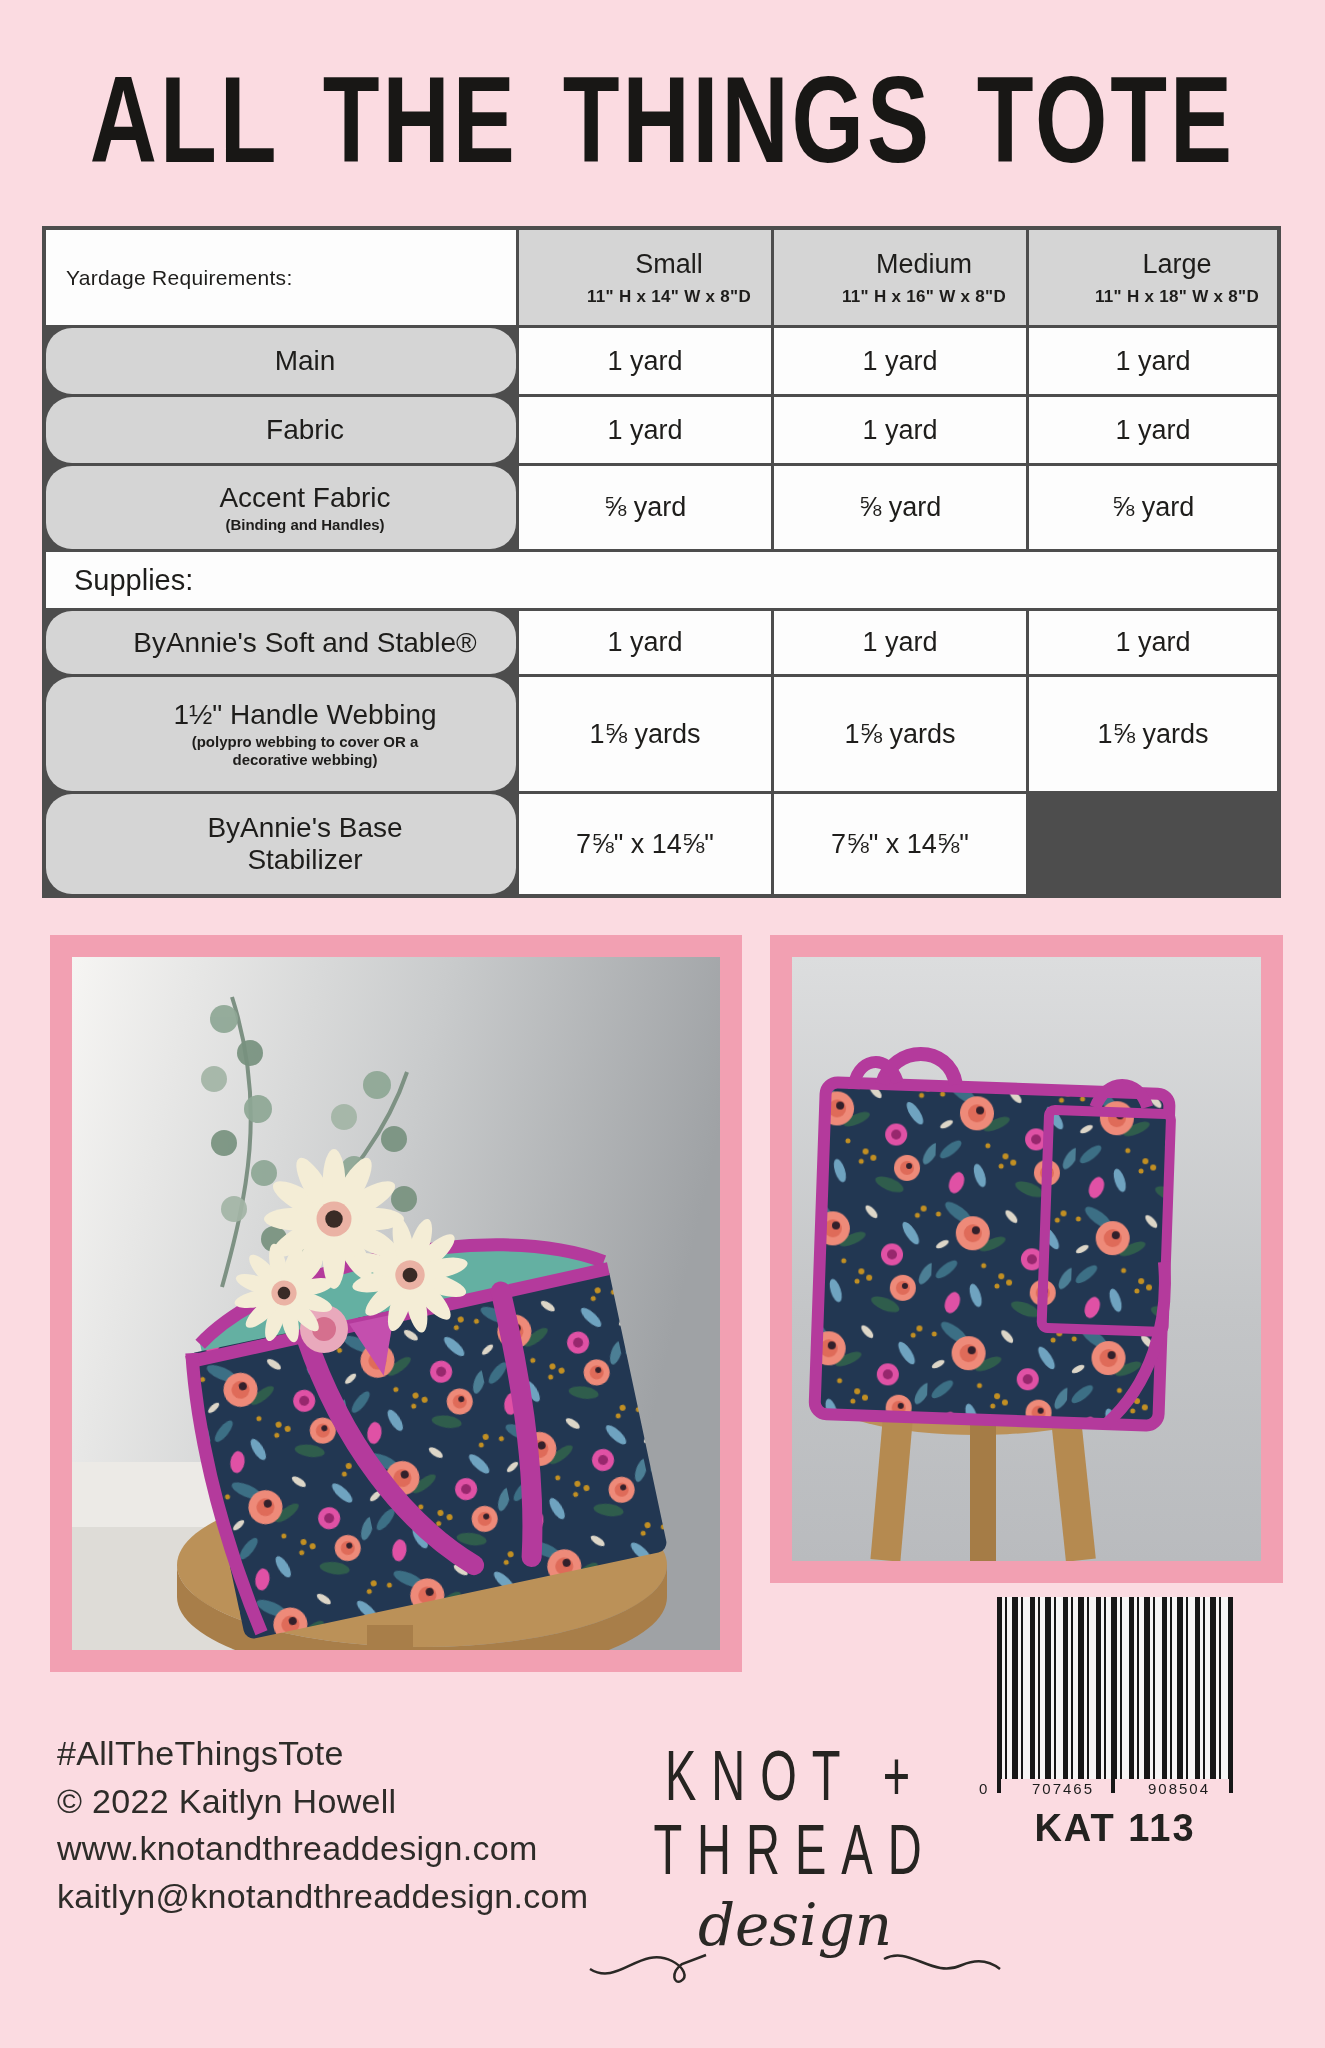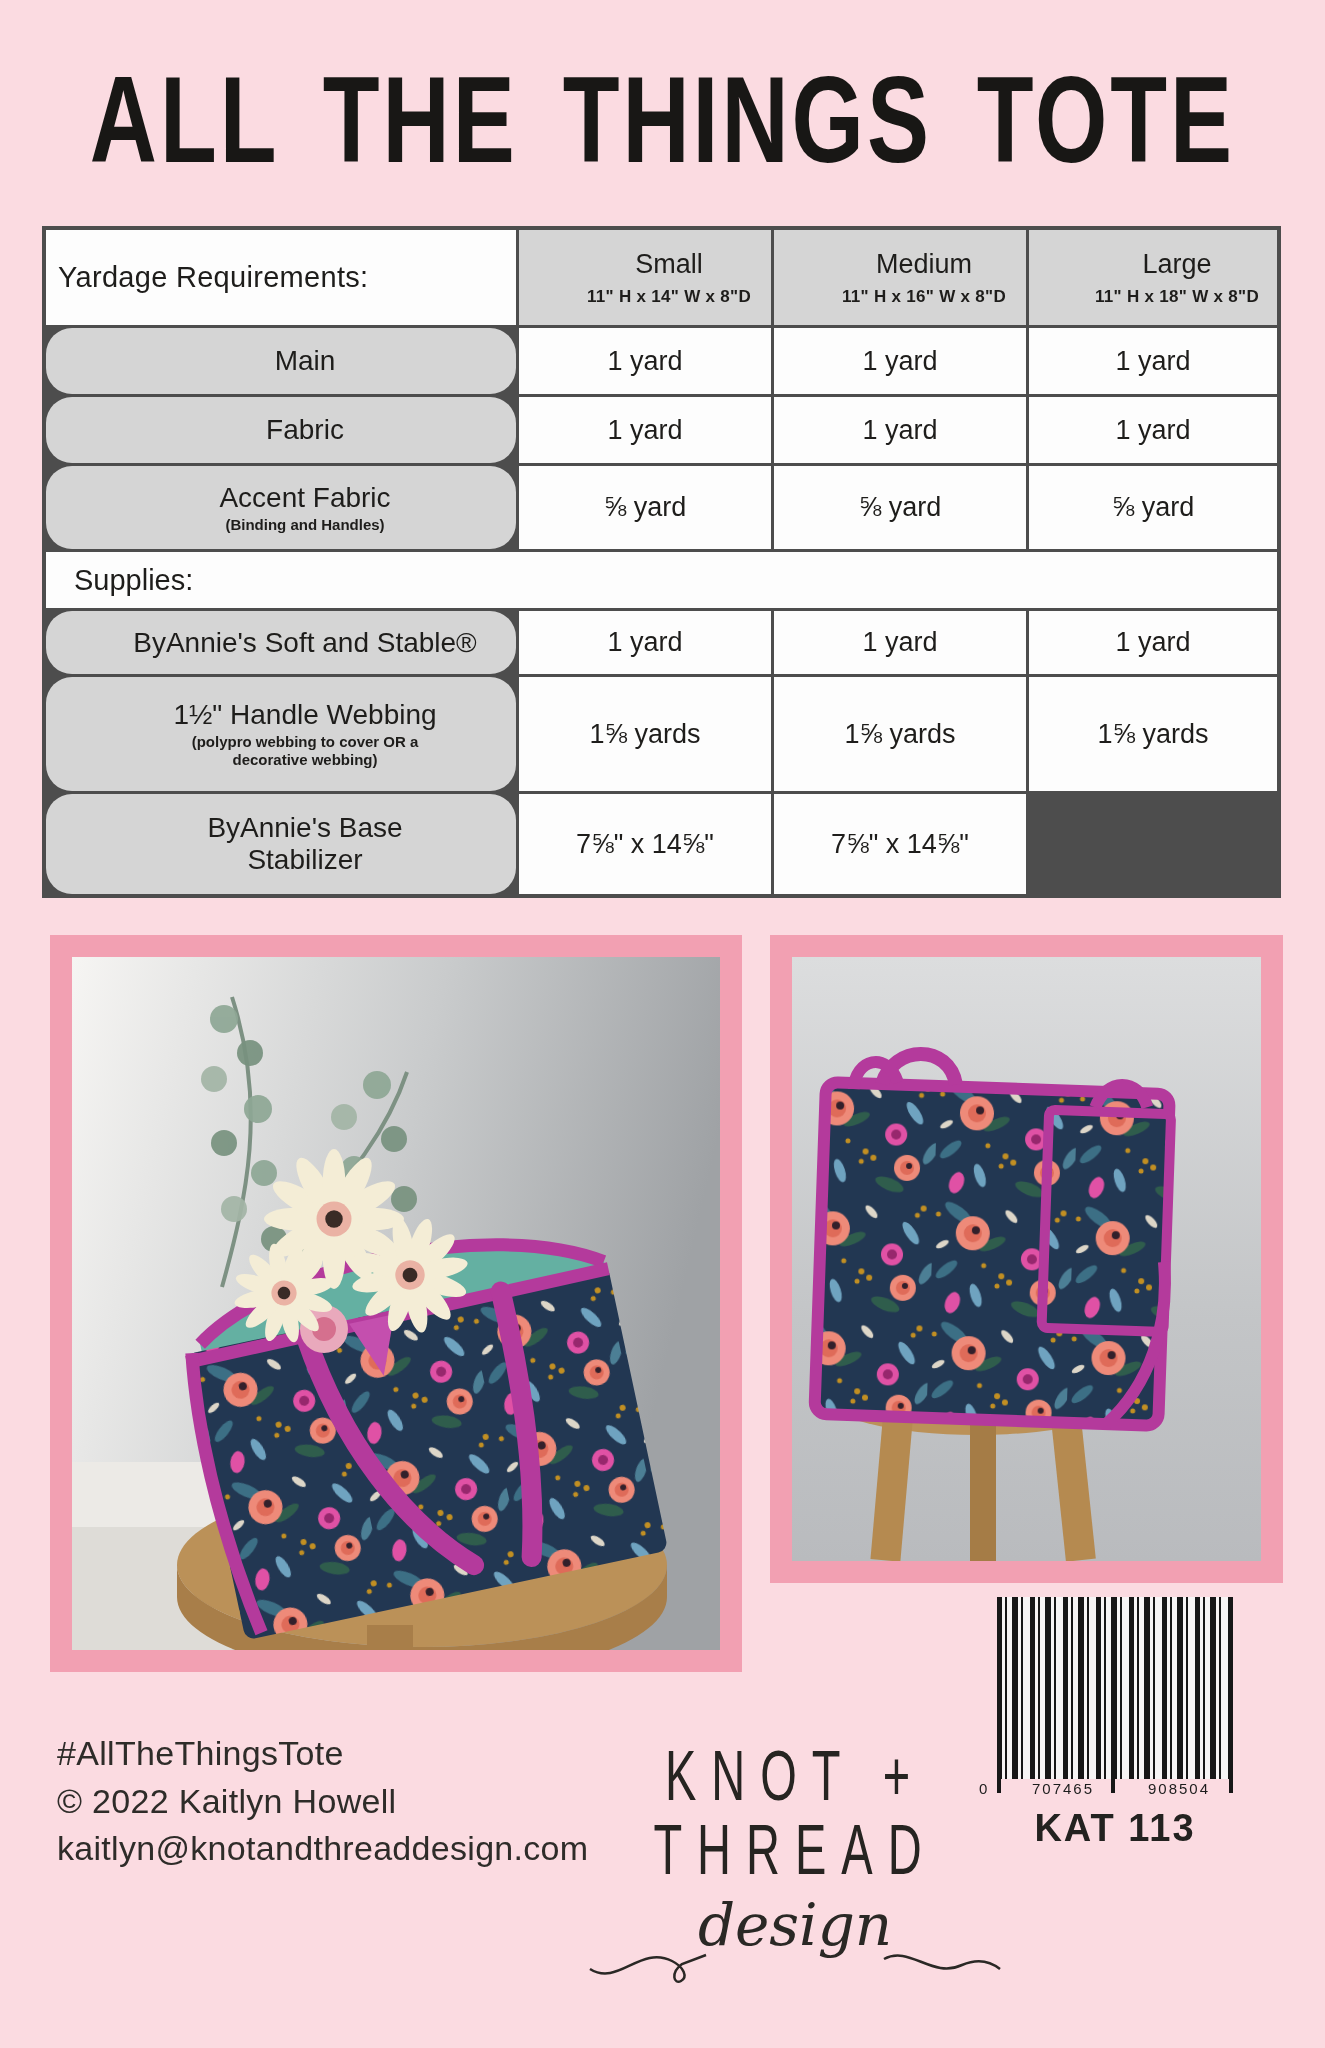--- a/index.html
+++ b/index.html
@@ -16,21 +16,21 @@
   
   .yardage-table{
     position:absolute; left:42px; top:226px;
     display:grid; grid-template-columns:470px 252px 252px 248px;
     grid-template-rows:95px 66px 66px 83px 56px 63px 114px 100px;
     gap:3px; background:#4d4d4d; border:4px solid #4d4d4d;
   }
   .cell{display:flex; flex-direction:column; align-items:center; justify-content:center; text-align:center;}
   .cell.white{background:#fdfdfd;}
   .cell.gray{background:#d5d5d5;padding-left:48px;}
-  .head-label{align-items:flex-start; padding-left:12px; font-size:29px; letter-spacing:0.3px;}
+  .head-label{align-items:flex-start; padding-left:20px; font-size:21px; letter-spacing:0.3px;}
   .size-name{font-size:27px;}
   .size-dims{font-size:17px; font-weight:700; margin-top:7px; letter-spacing:0.3px;}
   .row-label{font-size:28px;border-radius:26px;}
   .row-label .main{width:300px;}
   .row-label .narrow{width:240px;}
   .row-sub{font-size:15px; font-weight:700; margin-top:2px; line-height:18px;}
   .row-sub.wrap{width:270px;}
   .value{font-size:27px;}
   .supplies-cell{grid-column:1 / -1; align-items:flex-start; padding-left:28px; font-size:29px; background:#fdfdfd;}
   
@@ -260,20 +260,21 @@
         <path d="M84,132 C94,92 150,89 158,130" stroke="#b43a9c" stroke-width="14" fill="none"></path>
         <path d="M56,138 C56,108 88,98 100,130" stroke="#b43a9c" stroke-width="12" fill="none"></path>
         <path d="M298,148 C308,118 340,116 350,146" stroke="#b43a9c" stroke-width="12" fill="none"></path>
       </g>
     </svg>
   </div>
 
   <div class="footer">
     <div>#AllTheThingsTote</div>
     <div>© 2022 Kaitlyn Howell</div>
+    <div>www.knotandthreaddesign.com</div>
     <div>kaitlyn@knotandthreaddesign.com</div>
   </div>
 
   <div class="logo">
     <div class="logo-line">KNOT +</div>
     <div class="logo-line">THREAD</div>
     <div class="logo-script-wrap">
       <svg class="logo-flourish" width="414" height="90" viewBox="0 0 414 90">
         <path d="M2,52 C30,70 52,28 84,44 C96,50 100,60 93,64 C86,68 82,56 94,47 L118,38" stroke="#2a2825" stroke-width="2.5" fill="none"></path>
         <path d="M296,42 C322,28 344,62 374,48 C390,41 402,44 412,52" stroke="#2a2825" stroke-width="2.5" fill="none"></path>

